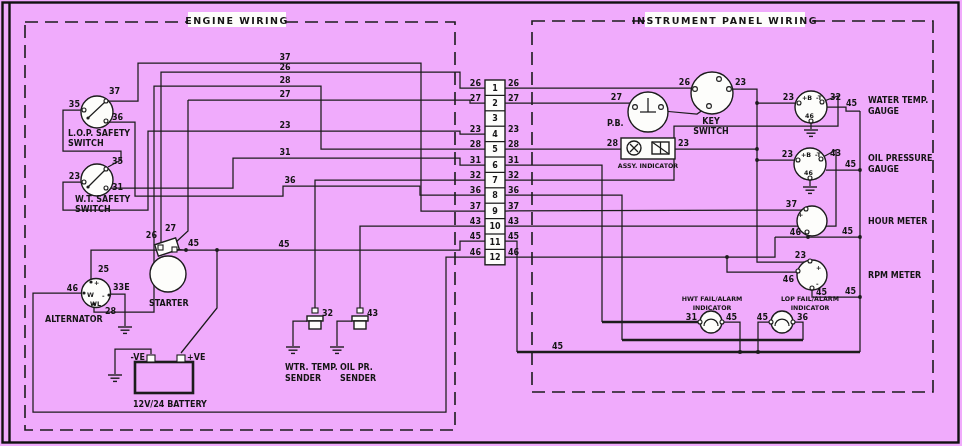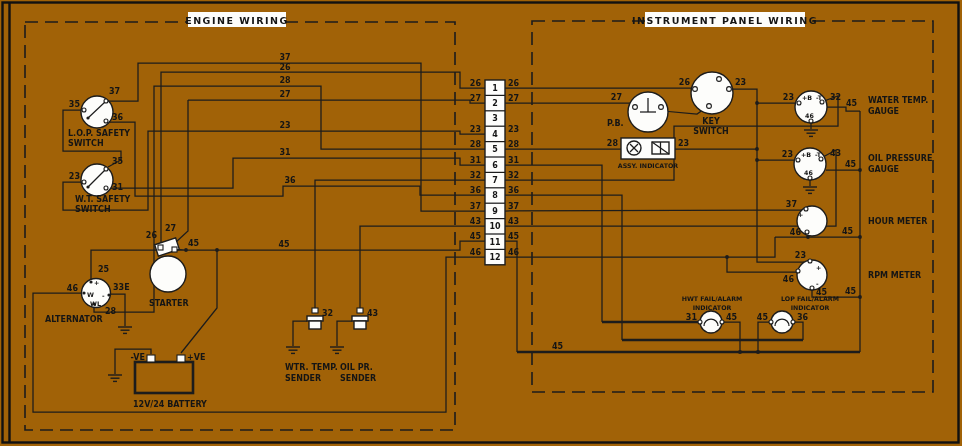--- a/index.html
+++ b/index.html
@@ -1,16 +1,16 @@
 <!DOCTYPE html>
 <html><head>
 <meta charset="utf-8">
 <style>
   html,body{margin:0;padding:0;background:#e8e8e4;}
-  .page{position:relative;width:962px;height:446px;background:#a16207;overflow:hidden;}
+  .page{position:relative;width:962px;height:446px;background:#f0abfc;overflow:hidden;}
   svg{position:absolute;left:0;top:0;}
   .w{fill:none;stroke:#1c1c1c;stroke-width:1.25;}
   .wt{fill:none;stroke:#1c1c1c;stroke-width:2.3;}
   .dash{fill:none;stroke:#1c1c1c;stroke-width:1.6;stroke-dasharray:13 7;}
   .frame{fill:none;stroke:#111;stroke-width:2.4;}
   .comp{fill:#fdfdfb;stroke:#1c1c1c;stroke-width:1.4;}
   .thk{fill:none;stroke:#1c1c1c;stroke-width:2.6;}
   .j{fill:#1c1c1c;stroke:none;}
   .tc{fill:#fdfdfb;stroke:#1c1c1c;stroke-width:1.1;}
   text{font-family:"DejaVu Sans",sans-serif;font-weight:bold;fill:#151515;}

